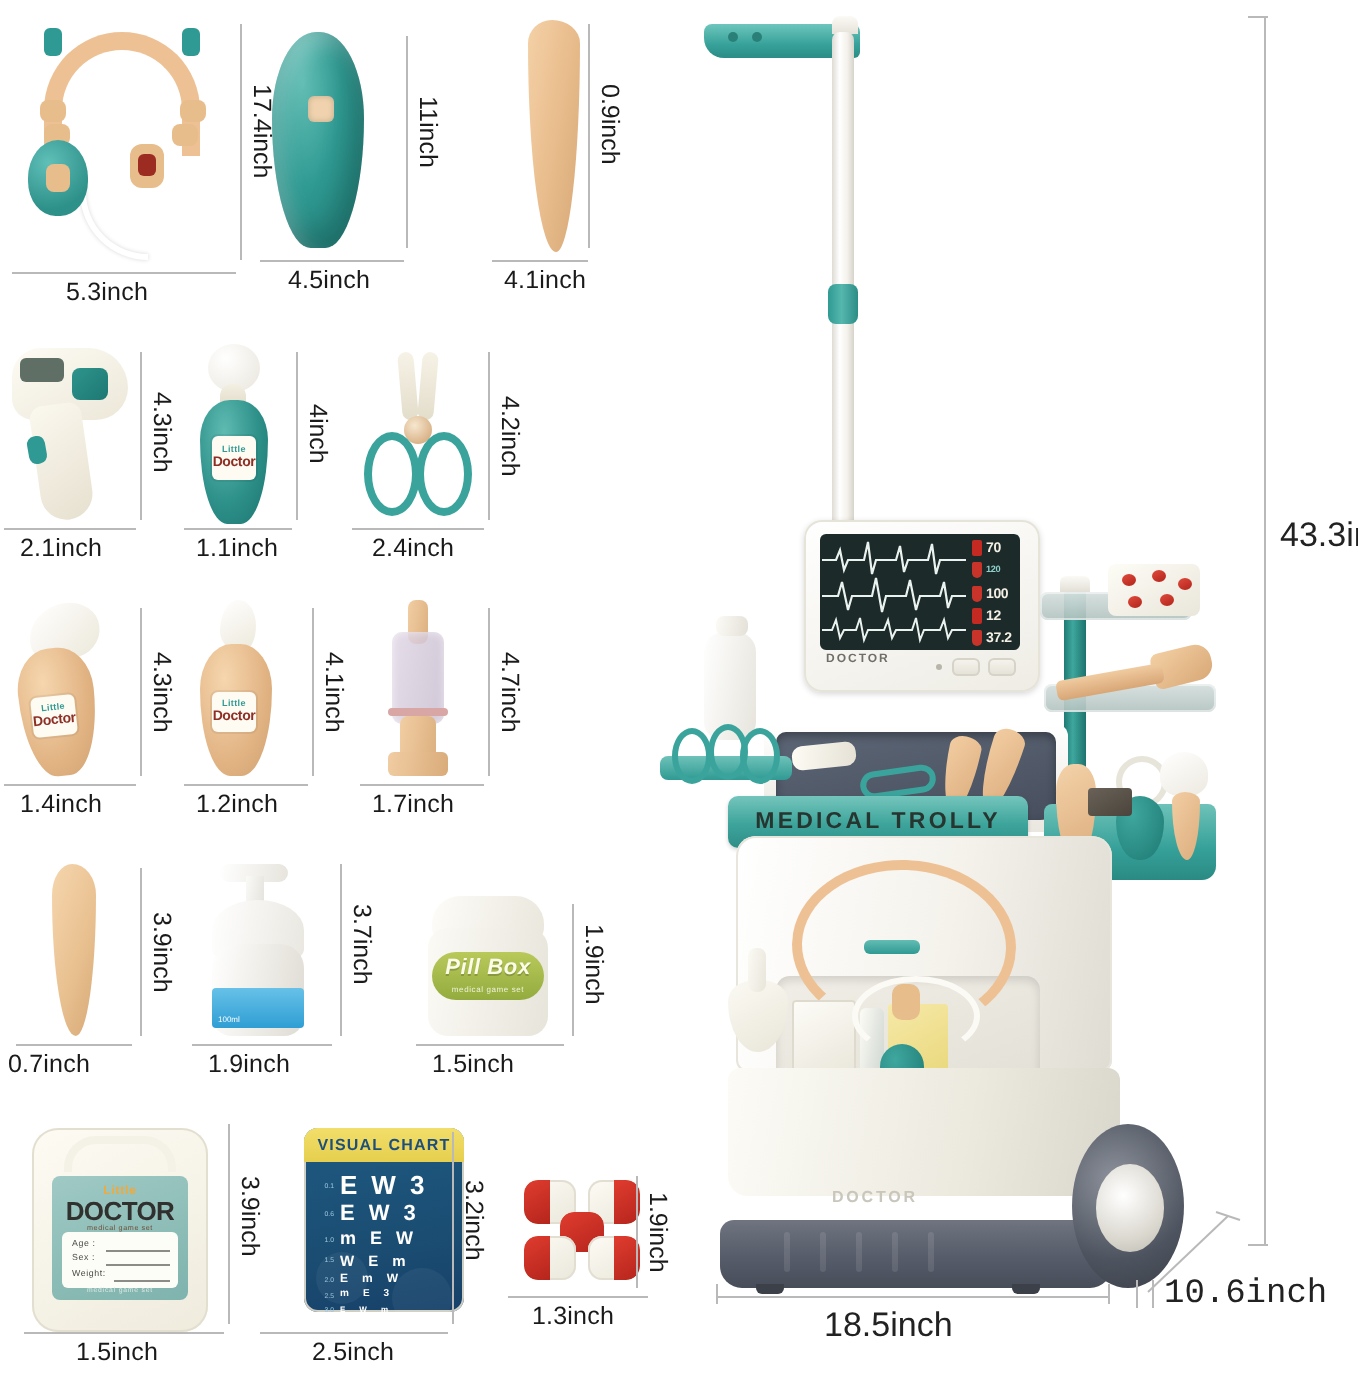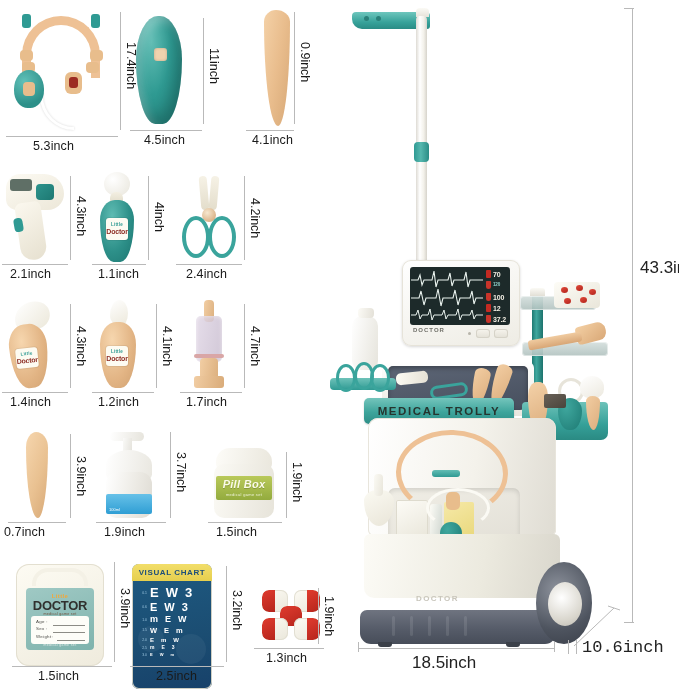--- a/index.html
+++ b/index.html
@@ -111,21 +111,21 @@
   .soap-dome{position:absolute;border-radius:50% 50% 18% 18%;
     background:linear-gradient(100deg,#ffffff,#e9e7e0);}
   .soap-neck{position:absolute;background:linear-gradient(100deg,#fafaf8,#e4e2db);}
   .soap-lever{position:absolute;border-radius:5px;background:linear-gradient(100deg,#ffffff,#e6e4dc);}
   .soap-label{position:absolute;border-radius:2px;background:linear-gradient(180deg,#67c1e8,#2f9ed4);}
   .soap-label .sl-t{position:absolute;left:3px;bottom:2px;font-size:4px;color:#fff;}
 
   
   .pb-body{position:absolute;border-radius:10px;background:linear-gradient(100deg,#fbfaf5,#e7e4da);}
   .pb-lid{position:absolute;border-radius:14px 14px 6px 6px;background:linear-gradient(100deg,#fdfcf8,#eae7dd);}
-  .pb-label{position:absolute;border-radius:2px;background:linear-gradient(180deg,#b9c95a,#93ab3e);
+  .pb-label{position:absolute;border-radius:12px;background:linear-gradient(180deg,#b9c95a,#93ab3e);
     display:flex;flex-direction:column;align-items:center;justify-content:center;}
   .pb-title{font-size:11px;font-weight:bold;color:#fbfbe8;font-style:italic;letter-spacing:.3px;line-height:1;
     text-shadow:0 1px 0 rgba(0,0,0,.18);}
   .pb-sub{font-size:4px;color:#eef3d9;letter-spacing:.3px;margin-top:2px;}
 
   
   .idcard{position:absolute;border-radius:13px;background:linear-gradient(150deg,#fdfbf3,#efebdd);
     box-shadow:inset 0 0 0 1px #e3dfd0;}
   .idcard-handle{position:absolute;border:4px solid #f4f1e6;border-bottom:none;border-radius:16px 16px 0 0;box-sizing:border-box;}
   .idcard-inner{position:absolute;border-radius:4px;background:linear-gradient(160deg,#9fc9c4,#7fb3ad);}
@@ -401,21 +401,21 @@
       </div>
       <div class="idc-foot">medical game set</div>
     </div>
   </div>
   <div class="abs rule-v" style="left:114px;top:562px;height:100px;"></div>
   <div class="abs dim-v" style="left:118px;top:588px;">3.9inch</div>
   <div class="abs rule-h" style="left:12px;top:666px;width:100px;"></div>
   <div class="abs dim" style="left:38px;top:669px;">1.5inch</div>
 
   <div class="cell" style="left:132px;top:562px;width:90px;height:106px;">
-    <div class="vchart" style="left:0;top:2px;width:80px;height:125px;">
+    <div class="vchart" style="left:20px;top:2px;width:80px;height:92px;">
       <div class="vchart-top">
         <span class="vchart-title">VISUAL CHART</span>
       </div>
       <div class="vc-bubble" style="left:6px;top:62px;width:26px;height:26px;"></div>
       <div class="vc-bubble" style="left:44px;top:70px;width:30px;height:30px;"></div>
       <div id="vc-rows">
           <div class="vc-row" style="left: 5px; top: 22px; width: 70px;">
             <span class="vc-num">0.1</span>
             <span style="display: flex; gap: 7px; align-items: center;">
               <span class="vc-e" style="font-size: 13px;">E</span>

